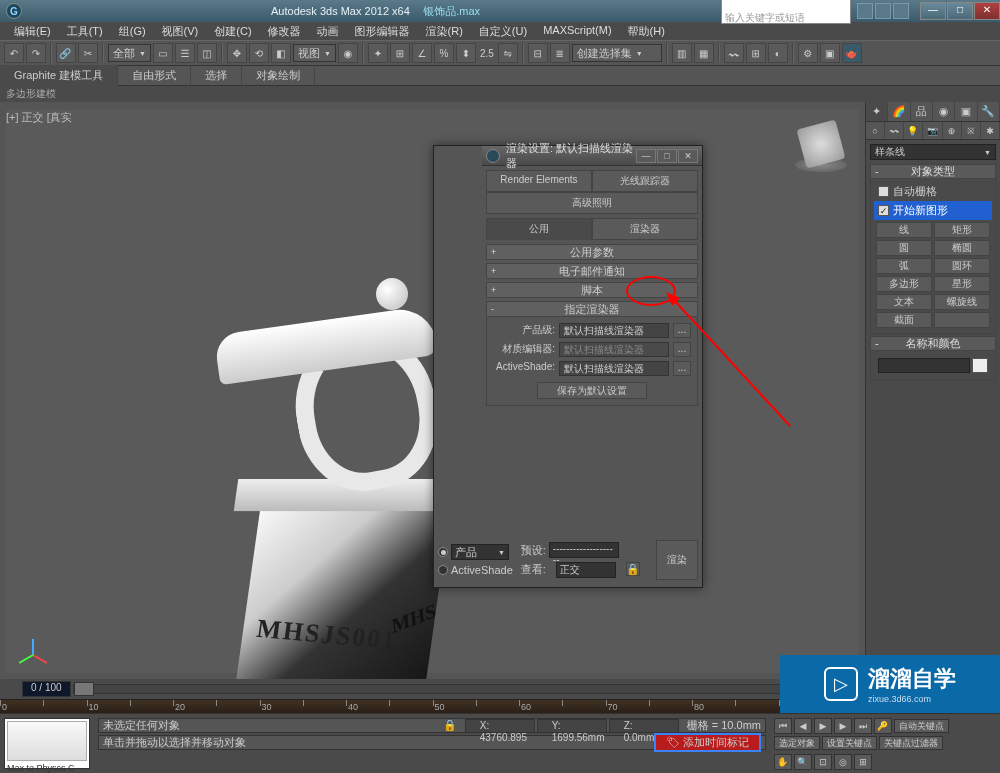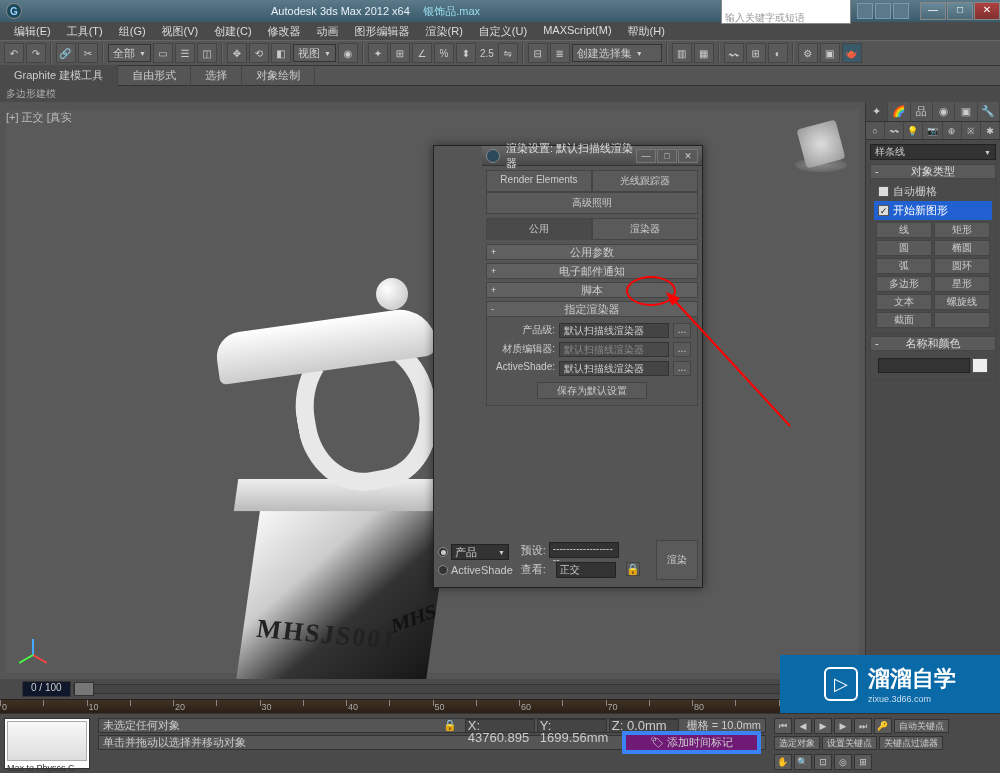--- a/index.html
+++ b/index.html
@@ -107,21 +107,21 @@
 .track-ruler { position:absolute; bottom:60px; left:0; right:135px; height:14px; background:linear-gradient(#403020,#2a2018); border-top:1px solid #222; }
 .track-ruler .tick { position:absolute; top:0; width:1px; height:6px; background:#888; }
 .track-ruler .tlabel { position:absolute; top:2px; color:#aaa; font-size:9px; }
 .statusbar { position:absolute; bottom:0; left:0; right:0; height:60px; background:#4a4a4a; border-top:1px solid #333; display:flex; }
 .status-left { width:86px; background:#fff; border:1px solid #333; margin:4px; padding:2px; }
 .status-left .ph { height:40px; background:linear-gradient(#f8f8f8,#ddd); border:1px solid #aaa; margin-bottom:2px; }
 .status-left .cap { font-size:9px; color:#333; }
 .status-mid { flex:1; padding:4px; }
 .status-mid .line { height:15px; background:#555; border:1px solid #333; margin-bottom:2px; display:flex; align-items:center; padding:0 4px; color:#ccc; font-size:10px; gap:8px; }
 .status-mid .coords { display:flex; gap:2px; }
-.status-mid .coords .c { width:70px; height:14px; background:#444; border:1px solid #333; font-size:13px; padding:0 2px; line-height:12px; }
+.status-mid .coords .c { width:70px; height:14px; background:#444; border:1px solid #333; font-size:10px; padding:0 14px; line-height:12px; }
 .status-right { width:230px; padding:4px; display:flex; flex-wrap:wrap; gap:2px; align-items:center; }
 .play-btn { width:18px; height:16px; background:#5a5a5a; border:1px solid #333; text-align:center; line-height:14px; color:#ccc; font-size:9px; }
 .sr-btn { height:14px; padding:0 4px; background:#5a5a5a; border:1px solid #333; font-size:9px; color:#ccc; line-height:12px; }
 
 
 .watermark { position:absolute; bottom:60px; right:0; width:220px; height:58px; background:#0a6aa8; display:flex; align-items:center; justify-content:center; gap:10px; }
 .watermark .wm-ico { width:34px; height:34px; border:2px solid #fff; border-radius:6px; display:flex; align-items:center; justify-content:center; color:#fff; font-size:18px; }
 .watermark .wm-txt { color:#fff; font-size:22px; font-weight:bold; }
 .watermark .wm-sub { color:#cde; font-size:9px; }
 </style>
@@ -443,21 +443,21 @@
       <span style="margin-left:auto">🔒</span>
       <div class="coords">
         <div class="c">X: 43760.895</div>
         <div class="c">Y: 1699.56mm</div>
         <div class="c">Z: 0.0mm</div>
       </div>
       <span>栅格 = 10.0mm</span>
     </div>
     <div class="line">
       <span>单击并拖动以选择并移动对象</span>
-      <span style="margin-left:auto;background:#701a75;border:4px solid #3b82f6;padding:0 24px">🏷 <span>添加时间标记</span></span>
+      <span style="margin-left:auto;background:#b91c1c;border:2px solid #3b82f6;padding:0 10px">🏷 <span>添加时间标记</span></span>
     </div>
   </div>
   <div class="status-right">
     <div class="play-btn">⏮</div>
     <div class="play-btn">◀</div>
     <div class="play-btn">▶</div>
     <div class="play-btn">▶</div>
     <div class="play-btn">⏭</div>
     <div class="play-btn">🔑</div>
     <div class="sr-btn">自动关键点</div>

